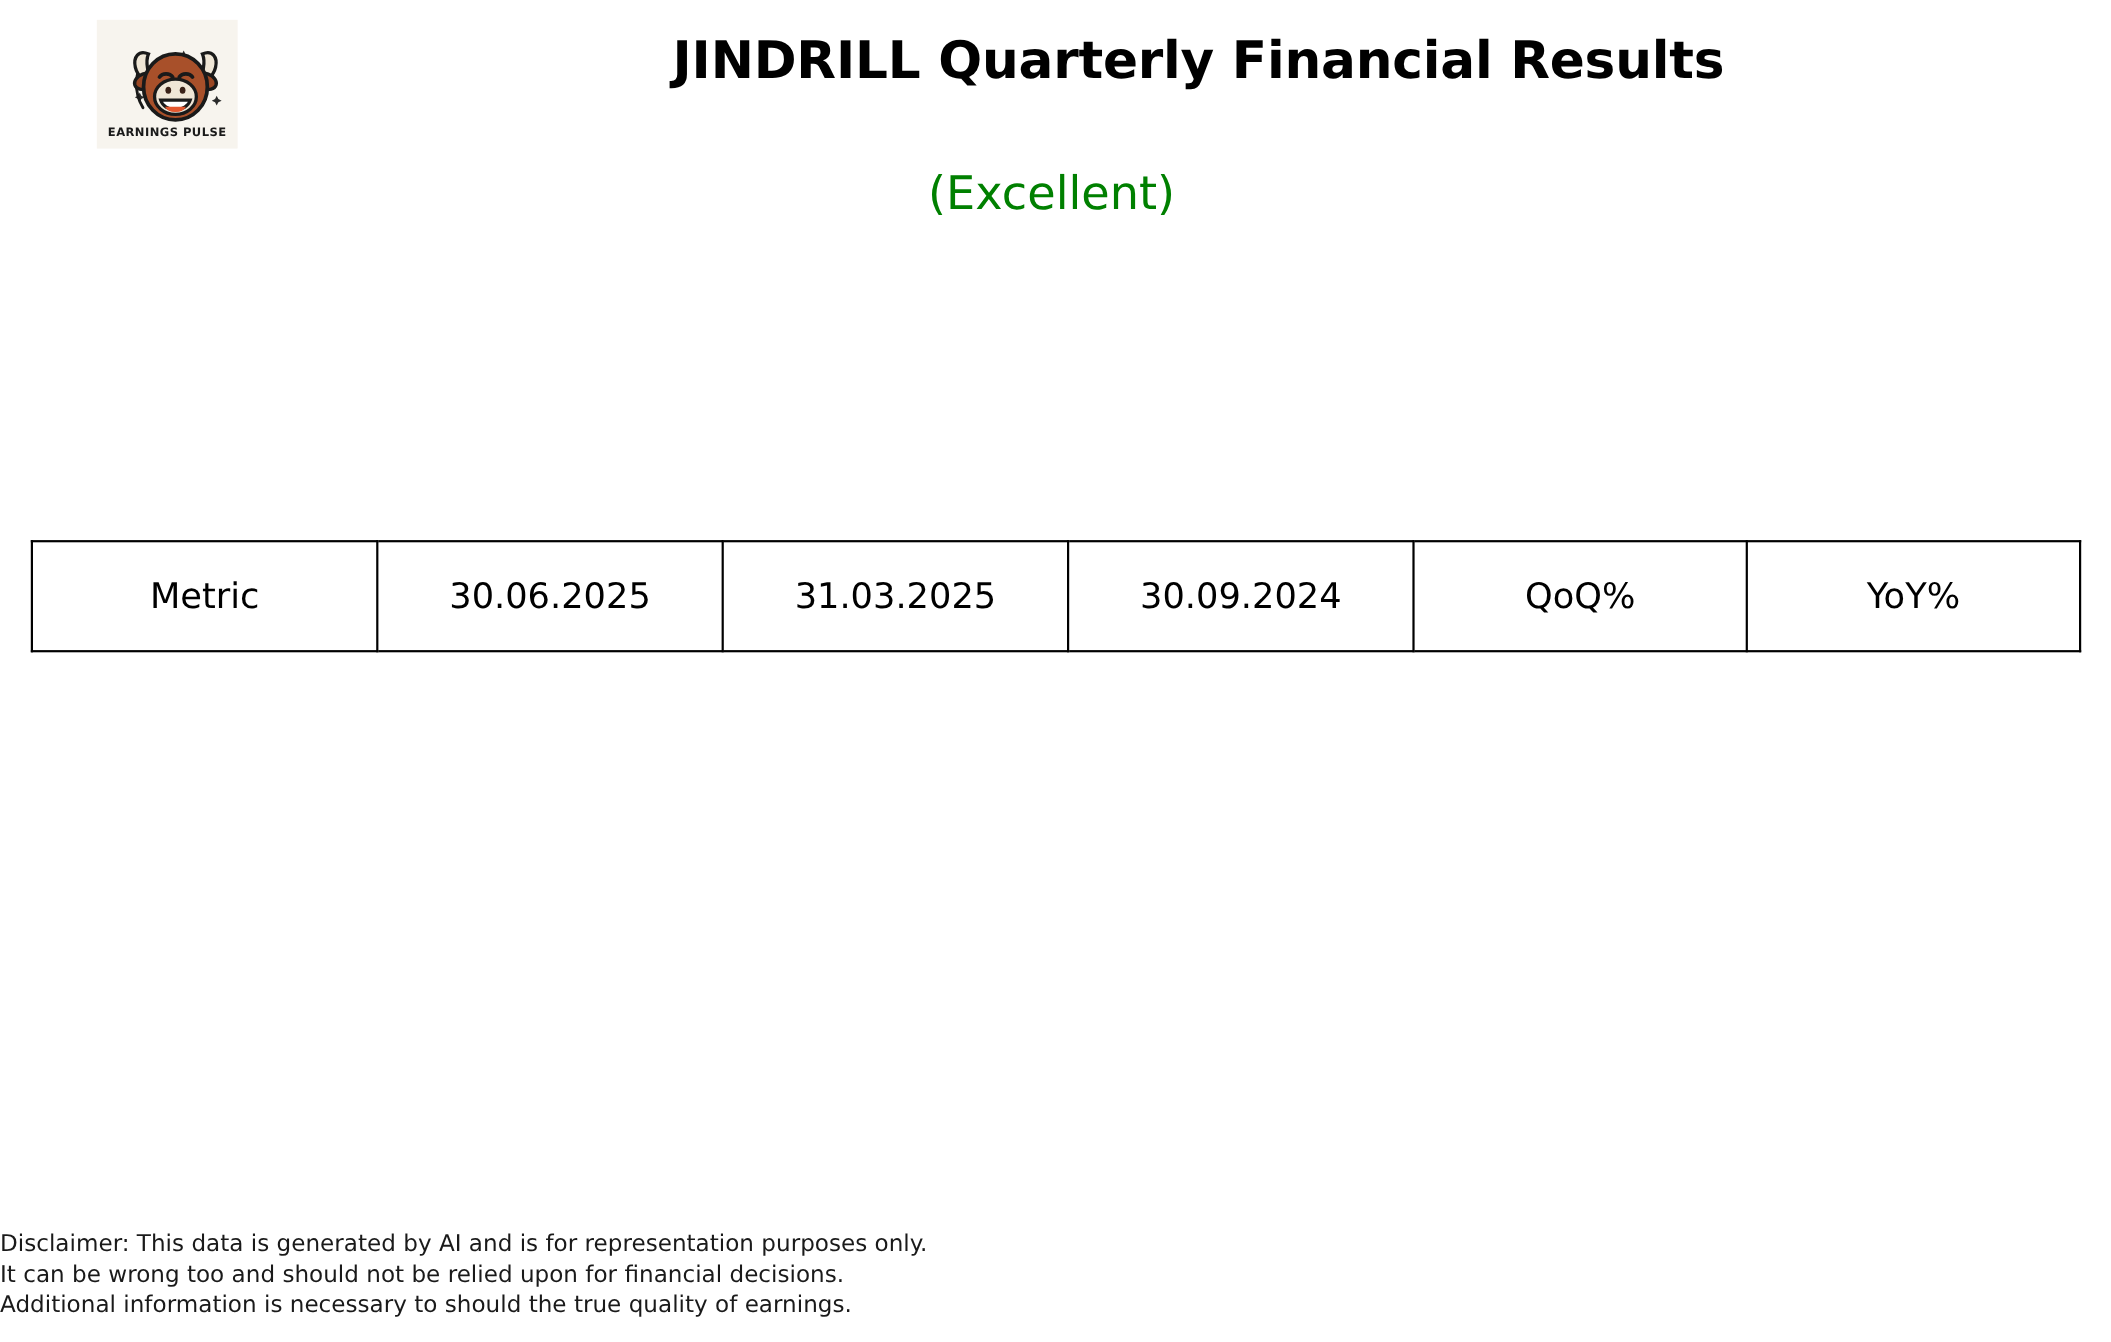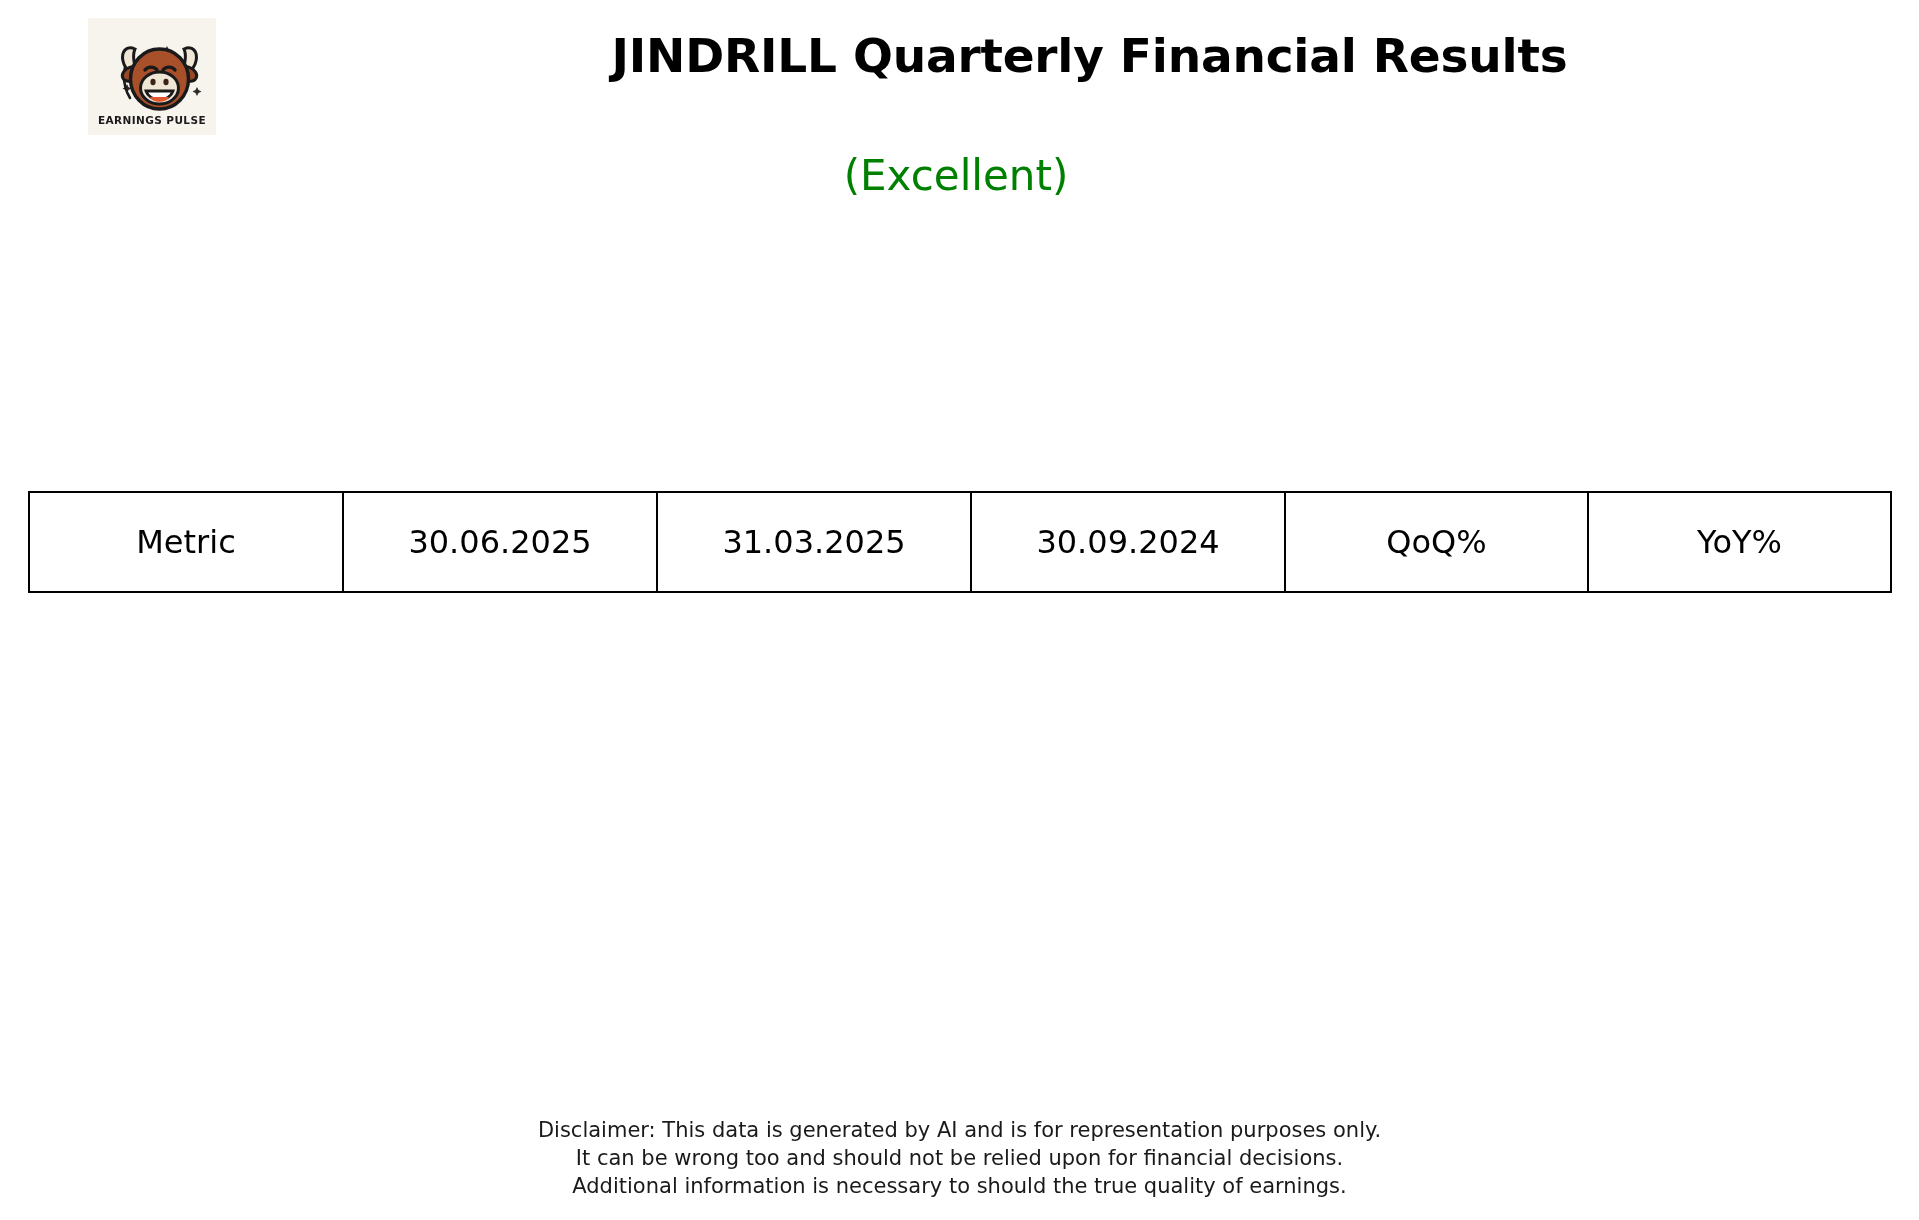--- a/index.html
+++ b/index.html
@@ -82,21 +82,20 @@
   table.fin col.c4 { width: 303px; }
   table.fin col.c5 { width: 303px; }
   td.pos { color: #008000; }
 
   
   .disclaimer {
     position: absolute;
     left: 0;
     top: 1116px;
     width: 1919px;
-    text-align: center;
     font-size: 21px;
     color: #1a1a1a;
     line-height: 28px;
   }
   .disclaimer div { white-space: pre; }
 </style>
 </head>
 <body>
 
 <div class="logo-box">

